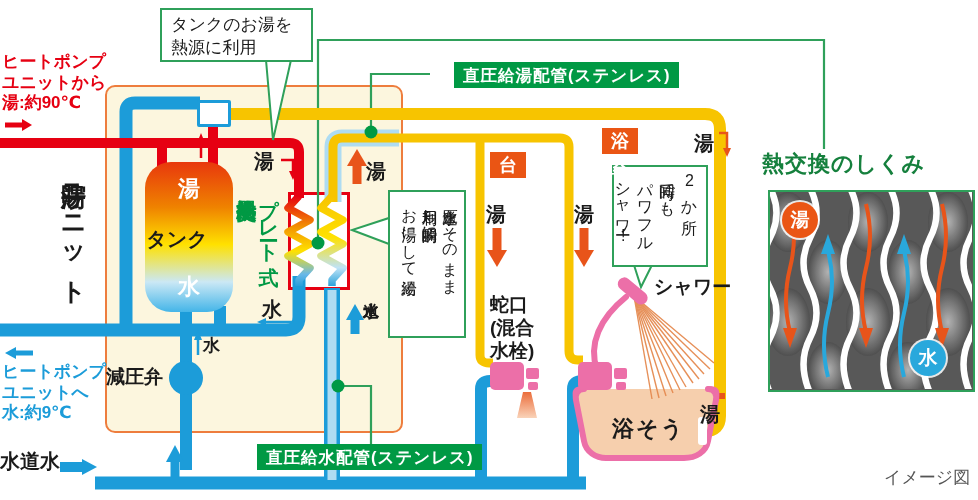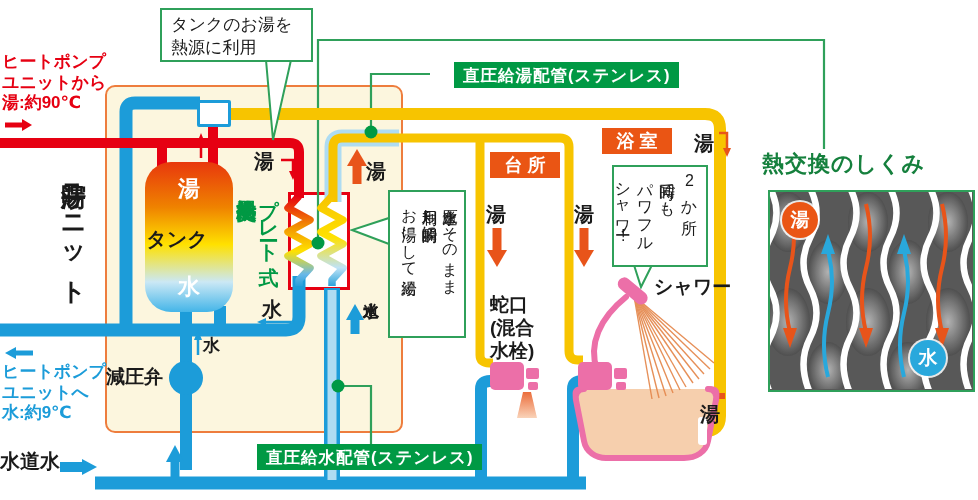--- a/index.html
+++ b/index.html
@@ -6,21 +6,21 @@
   body{font-family:"Liberation Sans","DejaVu Sans",sans-serif;}
   #canvas{position:relative;width:978px;height:500px;background:#fff;overflow:hidden;}
   .abs{position:absolute;}
   .pre{white-space:pre-line;}
   .vert{writing-mode:vertical-rl;}
   .upright{text-orientation:upright;}
   .b{font-weight:bold;}
   svg{display:block;}
   .callout{background:#fff;border:2px solid var(--green-line);color:#1a1a1a;box-sizing:border-box;}
   .greenbox{background:var(--green);color:#fff;font-weight:bold;height:26px;line-height:26px;padding:0 9px;font-size:16.5px;letter-spacing:1px;margin-left:24px;}
-  .roombox{background:var(--orange);color:#fff;font-weight:bold;width:70px;height:26px;line-height:26px;text-align:center;font-size:18px;letter-spacing:5px;padding-left:5px;box-sizing:border-box;}
+  .roombox{background:var(--orange);color:#fff;font-weight:bold;width:36px;height:26px;line-height:26px;text-align:center;font-size:18px;letter-spacing:5px;padding-left:5px;box-sizing:border-box;}
   .badge{width:36px;height:36px;border-radius:50%;color:#fff;font-weight:bold;font-size:19px;display:flex;align-items:center;justify-content:center;box-shadow:0 0 0 2px rgba(255,255,255,.85);}
   .flow{font-size:20px;font-weight:bold;color:#1a1a1a;}
   #unit-box{left:105px;top:85px;width:294px;height:344px;background:#FCF6DE;border:2.5px solid var(--unit-border);border-radius:10px;}
   #hx-box{left:288px;top:192px;width:62px;height:98px;background:#fff;border:3px solid var(--red);box-sizing:border-box;}
   #tank{left:145px;top:162px;width:88px;height:150px;border-radius:26px;background:linear-gradient(180deg,#E8380D 0%,#EF8200 30%,#FFE100 55%,#CBE8F5 80%,#44B5E8 100%);}
   #panel{left:768px;top:190px;width:207px;height:202px;border:2.5px solid var(--green-line);box-sizing:border-box;background:#585858;}
 </style>
 </head>
 <body>
 
@@ -206,20 +206,21 @@
   <div class="abs flow" style="left:694px;top:130px;">湯</div>
   <div class="abs flow" style="left:700px;top:401px;">湯</div>
   <div class="abs flow" style="left:262px;top:296px;">水</div>
   <div class="abs flow" style="left:203px;top:334px;font-size:17px;">水</div>
   <div class="abs vert b" style="left:360px;top:290px;font-size:16px;color:#1a1a1a;">水道水</div>
 
   <div class="abs pre" style="left:490px;top:294px;font-size:19px;color:#1a1a1a;line-height:1.2;font-weight:600;">蛇口
 (混合
  水栓)</div>
   <div class="abs" style="left:654px;top:274px;font-size:19px;color:#1a1a1a;font-weight:600;">シャワー</div>
+  <div class="abs" style="left:612px;top:414px;font-size:22px;color:#1a1a1a;letter-spacing:2px;font-weight:600;">浴そう</div>
 
   <div class="abs b" style="left:762px;top:149px;font-size:22px;color:#15803d;letter-spacing:1px;">熱交換のしくみ</div>
   <div class="abs" id="panel">
     <svg width="202" height="197">
       <defs>
         <radialGradient id="blobGrad">
             <stop offset="0" stop-color="#B8B8B8"></stop>
             <stop offset="1" stop-color="#4F4F4F"></stop>
           </radialGradient>
       </defs>
@@ -256,13 +257,14 @@
         <path d="M58,185 q-8,-32 0,-64 q8,-32 0,-62" style="stroke:#29A8DC;stroke-width:4;fill:none"></path>
         <polygon points="51,62 65,62 58,42" style="fill:#29A8DC"></polygon>
         <path d="M134,185 q-8,-32 0,-64 q8,-32 0,-62" style="stroke:#29A8DC;stroke-width:4;fill:none"></path>
         <polygon points="127,62 141,62 134,42" style="fill:#29A8DC"></polygon>
       </g>
     </svg>
     <div class="abs badge" style="left:12px;top:10px;background:var(--orange);">湯</div>
     <div class="abs badge" style="left:140px;top:148px;background:#29A8DC;">水</div>
   </div>
 
+  <div class="abs" style="left:884px;top:466px;font-size:17px;color:#555;">イメージ図</div>
 </div>
 
 </body></html>

